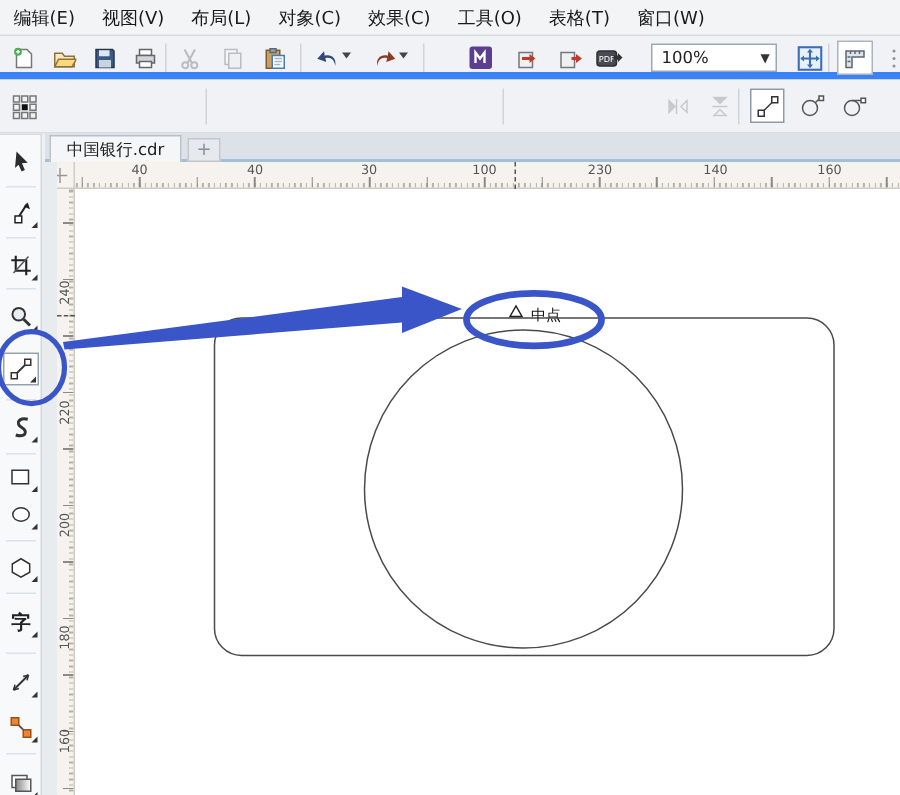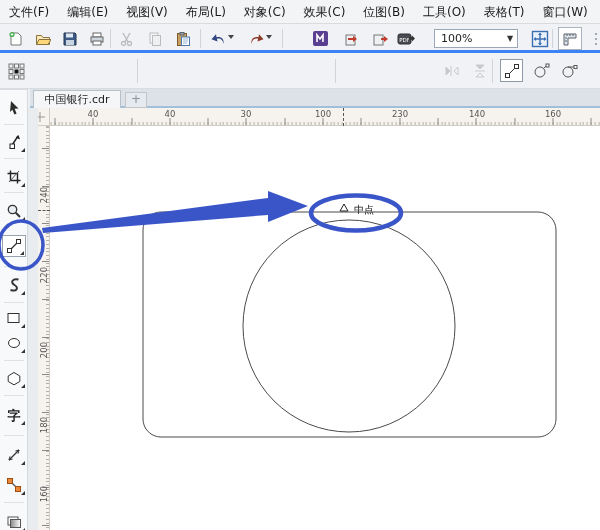--- a/index.html
+++ b/index.html
@@ -6,21 +6,21 @@
   html,body { width:600px; height:530px; overflow:hidden; }
   body { font-family:"DejaVu Sans","Liberation Sans",sans-serif; font-size:12px; color:#222;
          background:#eef1f4; position:relative; }
 
   
   .menubar { position:absolute; left:0; top:0; width:600px; height:24px; background:#f2f4f6;
              border-bottom:1px solid #d8dce0; display:flex; align-items:center; white-space:nowrap; overflow:hidden; }
   .menu-item { padding:0 9px; line-height:24px; font-size:12px; color:#1a1a1a; cursor:default; }
 
   .toolbar { position:absolute; left:0; top:24px; width:600px; height:29px; background:#f0f2f5;
-             border-bottom:3px solid #3b82f6; }
+             border-bottom:5px solid #3b82f6; }
   .tbtn { position:absolute; top:3px; width:24px; height:23px; display:flex; align-items:center; justify-content:center; }
   .tsep { position:absolute; top:5px; width:1px; height:19px; background:#cfd4d9; }
   .caret { position:absolute; top:11px; width:0; height:0; border-left:3.5px solid transparent;
            border-right:3.5px solid transparent; border-top:4px solid #444; }
   .grayed { opacity:.38; filter:grayscale(1); }
 
   .zoom-combo { position:absolute; left:434px; top:5px; width:84px; height:19px; background:#fff;
                 border:1px solid #9aa7b5; font-size:11px; display:flex; align-items:center; }
   .zoom-combo .val { flex:1; padding-left:6px; }
   .zoom-combo .dd { width:14px; text-align:center; font-size:8px; color:#333; }
@@ -84,27 +84,25 @@
   .canvas { position:absolute; left:50px; top:126px; width:550px; height:404px; background:#ffffff; }
 
   .overlay { position:absolute; left:0; top:0; width:600px; height:530px; pointer-events:none; z-index:50; }
 
   svg { display:block; }
 </style>
 </head>
 <body>
 
 <div class="menubar">
-  <span class="menu-item">文件(F)</span>
   <span class="menu-item">编辑(E)</span>
   <span class="menu-item">视图(V)</span>
   <span class="menu-item">布局(L)</span>
   <span class="menu-item">对象(C)</span>
   <span class="menu-item">效果(C)</span>
-  <span class="menu-item">位图(B)</span>
   <span class="menu-item">工具(O)</span>
   <span class="menu-item">表格(T)</span>
   <span class="menu-item">窗口(W)</span>
 </div>
 
 <div class="toolbar">
   <div class="tbtn" style="left:4px">
     <span>
       <svg width="16" height="16">
           <path d="M3 2 h7 l3 3 v9 h-10 z" fill="#fff" stroke="#777"></path>

